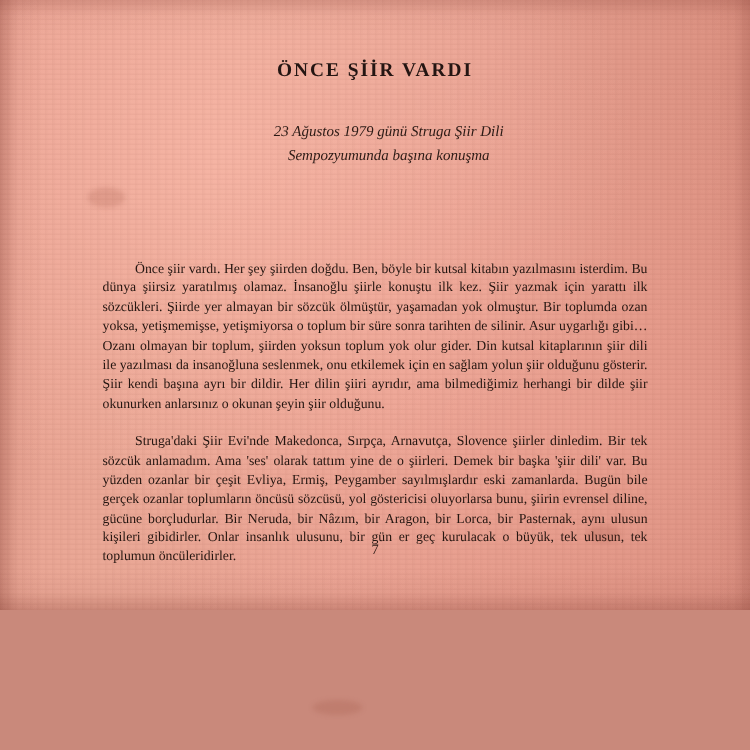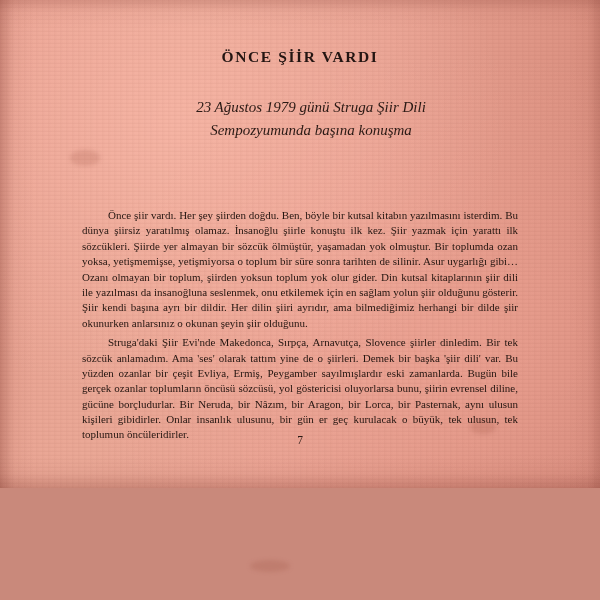--- a/index.html
+++ b/index.html
@@ -48,21 +48,21 @@
     letter-spacing: 1.6px;
     font-weight: bold;
     color: #231512;
     margin-top: 30px;
   }
   .subtitle {
     margin: 30px auto 0 auto;
     width: 235px;
     text-align: center;
     font-style: italic;
-    font-size: 15px;
+    font-size: 12px;
     line-height: 1.55;
     color: #2a1a15;
     padding-left: 22px;
   }
   .subtitle .line2 {
     display: block;
   }
   .body {
     position: absolute;
     left: 48px;
@@ -73,21 +73,21 @@
     line-height: 1.40;
     text-align: justify;
     text-justify: inter-word;
   }
   .body p {
     margin: 0 0 0 0;
     text-indent: 26px;
     hyphens: auto;
   }
   .body p + p {
-    margin-top: 4px;
+    margin-top: 15px;
   }
   .folio {
     position: absolute;
     bottom: 22px;
     left: 0;
     right: 0;
     text-align: center;
     font-size: 11.5px;
     color: #2a1a15;
   }

